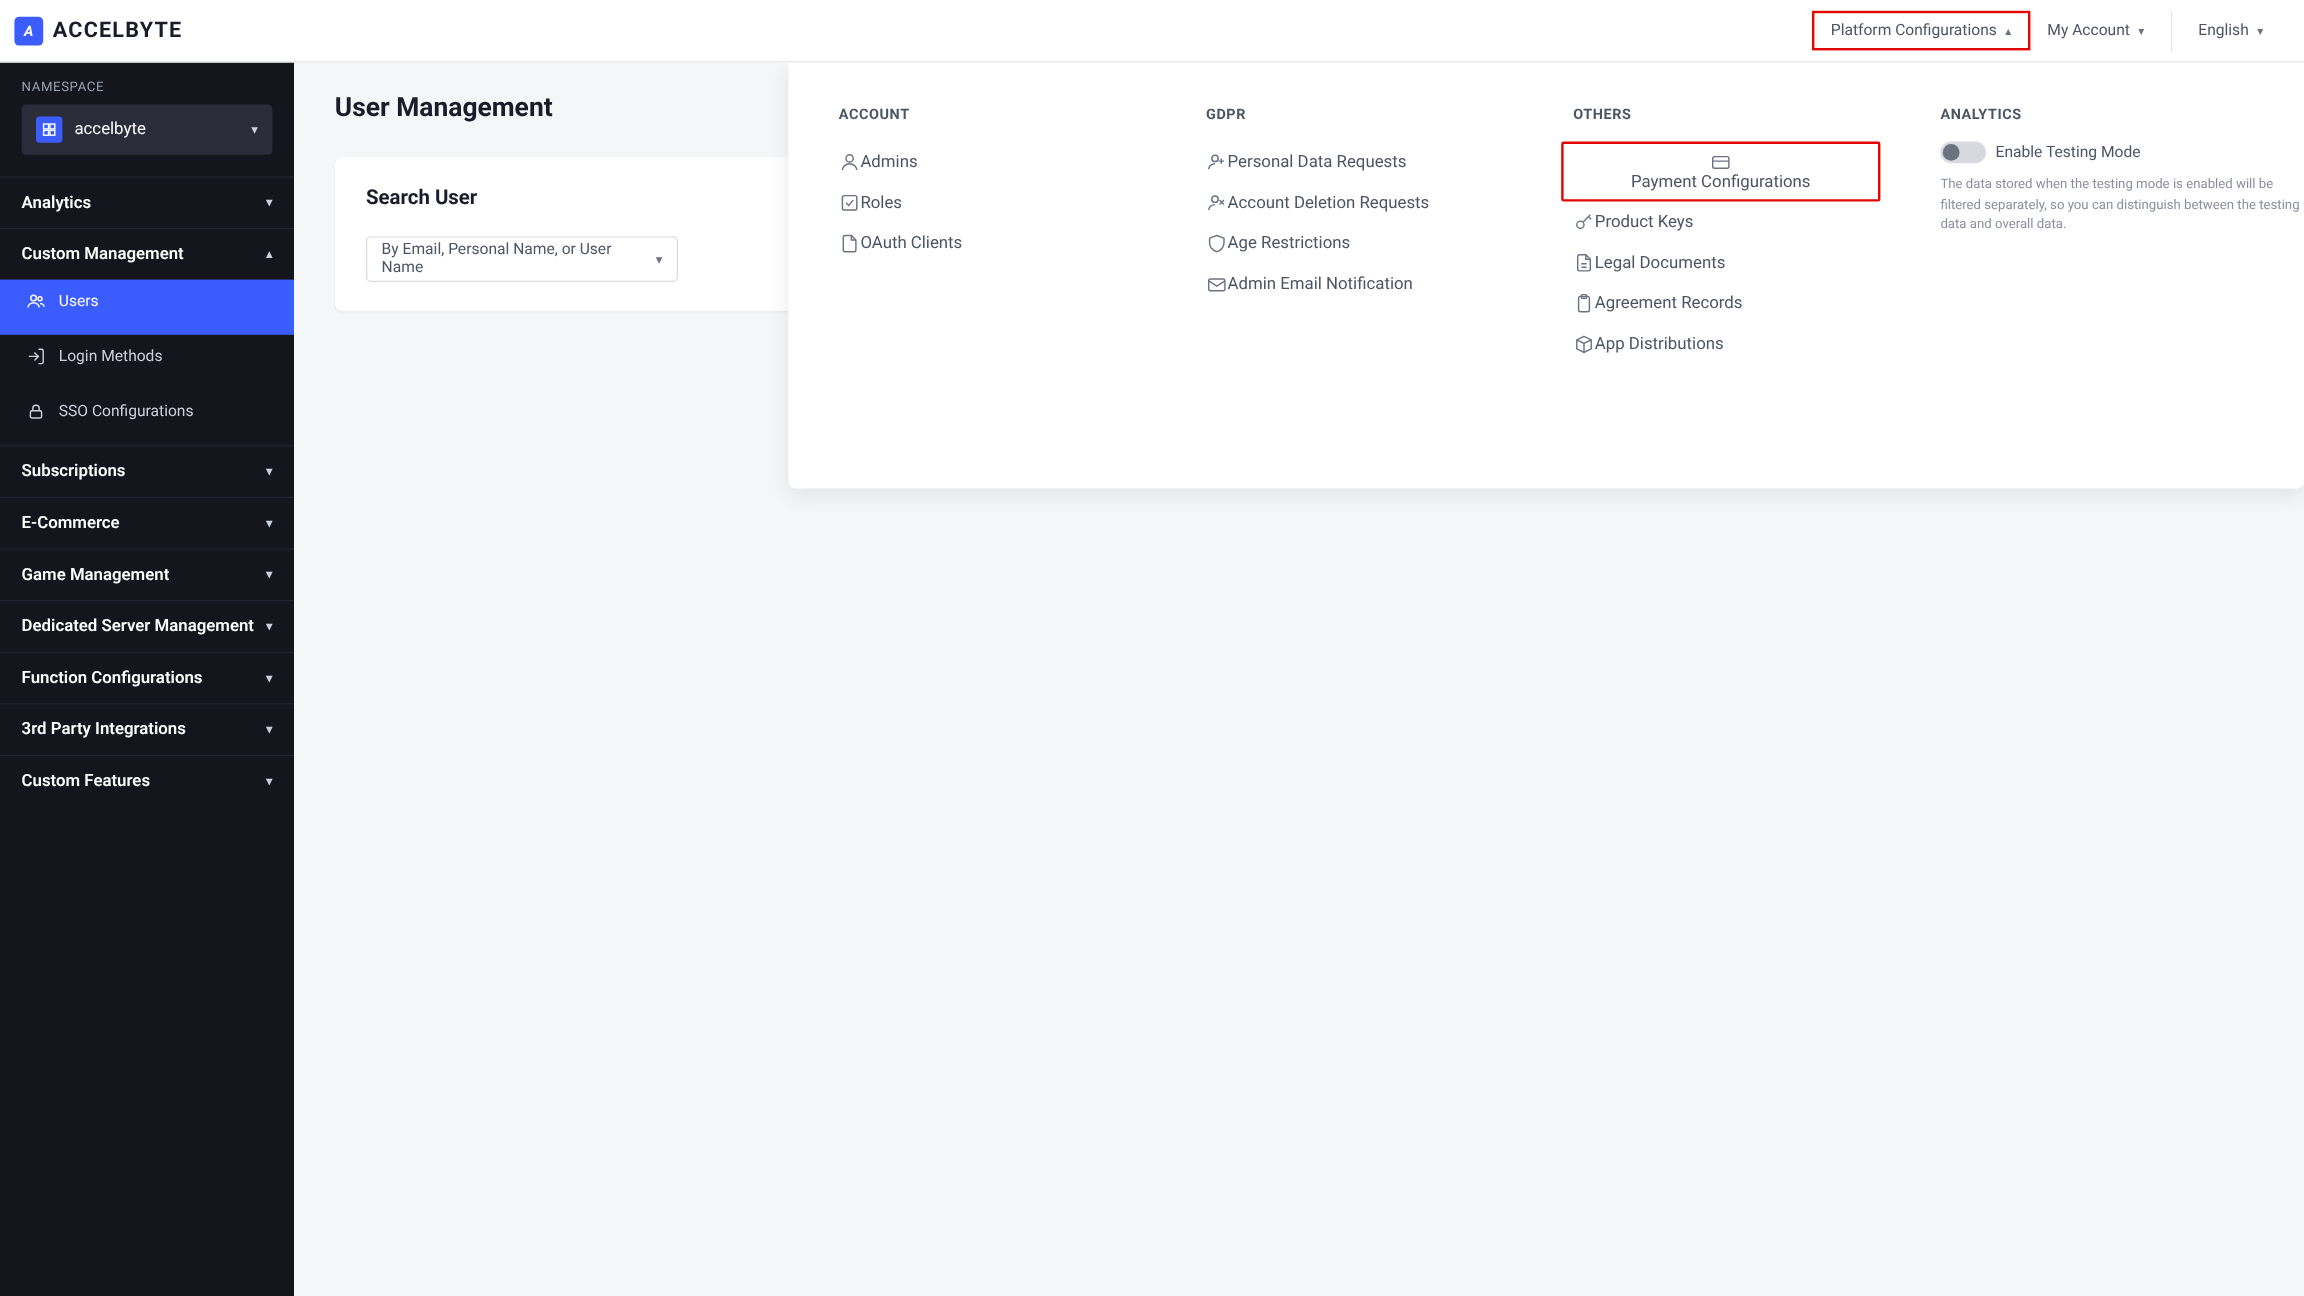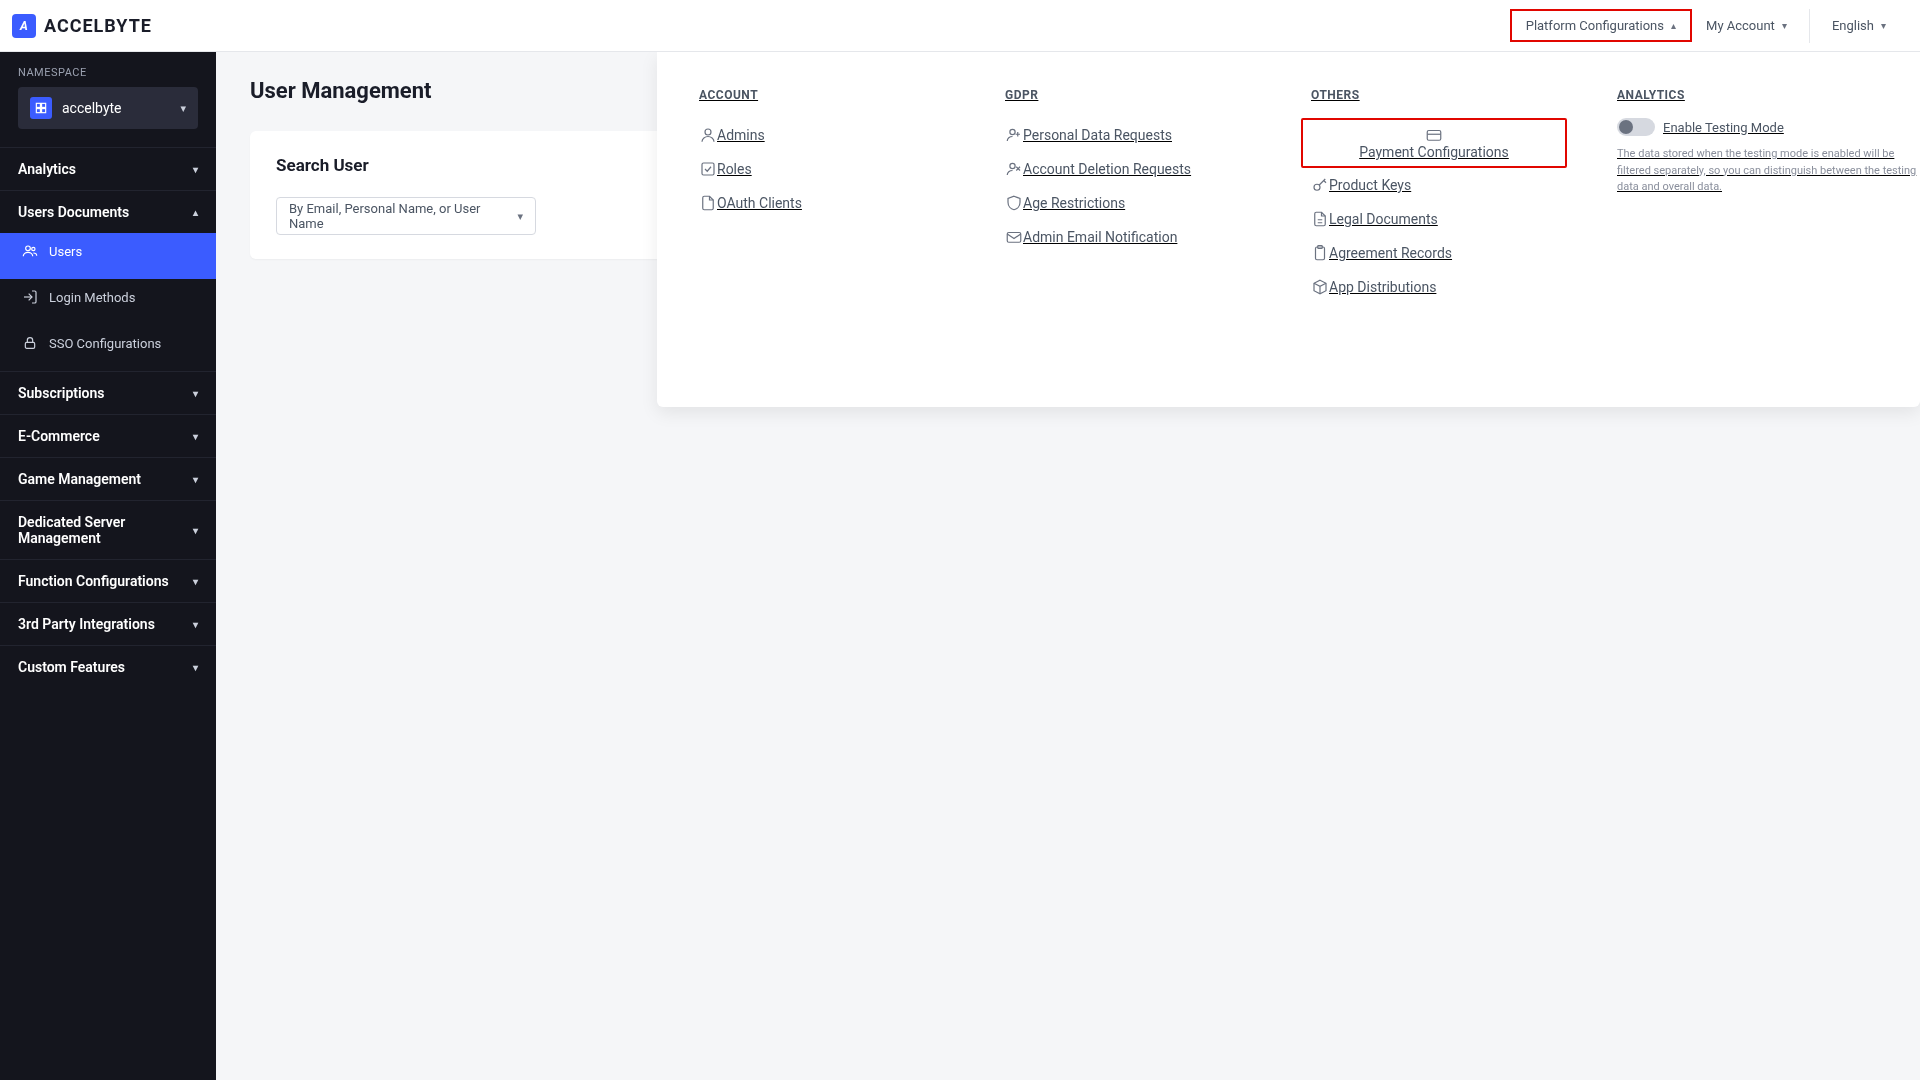--- a/index.html
+++ b/index.html
@@ -11,21 +11,21 @@
 .brand-logo { width:24px; height:24px; background:#3b5cff; border-radius:4px; display:flex; align-items:center; justify-content:center; color:#fff; font-weight:700; font-size:12px; font-style:italic; }
 .brand-text { font-weight:700; letter-spacing:1px; font-size:18px; color:#1a1d29; }
 .header-right { display:flex; align-items:center; }
 .hdr-item { display:flex; align-items:center; gap:7px; padding:7px 14px; font-size:13px; color:#4b5563; cursor:pointer; }
 .hdr-item.box { border:2px solid #e10600; padding:7px 14px; }
 .hdr-item .chev { font-size:10px; color:#6b7280; }
 .hdr-sep { width:1px; height:34px; background:#e5e7eb; margin:0 8px; }
 
 
 .layout { display:flex; height:calc(100% - 52px); }
-.sidebar { width:216px; background:#14151d; color:#fff; display:flex; flex-direction:column; padding-top:14px; }
+.sidebar { width:245px; background:#14151d; color:#fff; display:flex; flex-direction:column; padding-top:14px; }
 .ns-label { font-size:11px; letter-spacing:0.5px; color:#9aa0af; padding:0 18px 8px; }
 .ns-select { margin:0 18px 18px; background:#2a2c3a; border-radius:4px; height:42px; display:flex; align-items:center; padding:0 12px; gap:10px; cursor:pointer; }
 .ns-icon { width:22px; height:22px; background:#3b5cff; border-radius:3px; display:flex; align-items:center; justify-content:center; }
 .ns-icon svg { width:14px; height:14px; stroke:#fff; fill:none; stroke-width:2; }
 .ns-name { flex:1; font-size:14px; }
 .ns-select .chev { font-size:11px; color:#cbd0dc; }
 
 .nav-group { display:flex; align-items:center; justify-content:space-between; padding:13px 18px; font-size:14px; font-weight:600; cursor:pointer; border-top:1px solid #22242f; }
 .nav-group:first-of-type { border-top:1px solid #22242f; }
 .nav-group .chev { font-size:10px; color:#cbd0dc; }
@@ -35,21 +35,21 @@
 
 
 .main { flex:1; padding:26px 34px; position:relative; }
 .page-title { font-size:22px; font-weight:700; color:#1a1d29; margin-bottom:28px; }
 .card { background:#fff; border-radius:6px; padding:24px 26px; width:100%; box-shadow:0 1px 2px rgba(0,0,0,0.04); }
 .card h2 { font-size:17px; font-weight:700; color:#1a1d29; margin-bottom:22px; }
 .search-select { width:260px; height:38px; border:1px solid #d6d9e0; border-radius:4px; display:flex; align-items:center; justify-content:space-between; padding:0 12px; font-size:13px; color:#4b5563; cursor:pointer; }
 .search-select .chev { font-size:11px; color:#6b7280; }
 
 
-.panel { position:absolute; top:0; right:0; background:#fff; width:1263px; min-height:355px; box-shadow:0 6px 18px rgba(0,0,0,0.08); border-radius:0 0 6px 6px; padding:36px 60px 36px 42px; display:flex; gap:0;text-decoration:underline; }
+.panel { position:absolute; top:0; right:0; background:#fff; width:1263px; min-height:355px; box-shadow:0 6px 18px rgba(0,0,0,0.08); border-radius:0 0 6px 6px; padding:36px 60px 36px 42px; display:flex; gap:0; }
 .panel-col { flex:0 0 306px; }
 .panel-col.analytics { flex:0 0 300px; }
 .panel-head { font-size:12px; font-weight:700; letter-spacing:0.5px; color:#4b5563; margin-bottom:16px; }
 .panel-item { display:flex; align-items:center; padding:8px 0; font-size:14px; color:#4b5563; cursor:pointer; }
 .panel-item svg { width:18px; height:18px; stroke:#6b7280; fill:none; stroke-width:1.6; flex-shrink:0; }
 .panel-item.hl { border:2px solid #e10600; padding:6px 8px; margin-left:-10px; margin-right:50px; border-radius:2px;flex-direction:column; }
 .toggle-row { display:flex; align-items:center; gap:8px; margin-bottom:10px; }
 .toggle { width:38px; height:18px; background:#d6d9e0; border-radius:10px; position:relative; cursor:pointer; }
 .toggle::after { content:""; position:absolute; left:2px; top:2px; width:14px; height:14px; background:#6b7280; border-radius:50%; }
 .toggle-label { font-size:13px; color:#4b5563; }
@@ -102,21 +102,21 @@
       <span class="ns-name">accelbyte</span>
       <span class="chev chev-down"></span>
     </div>
 
     <div class="nav-group">
       <span>Analytics</span>
       <span class="chev chev-down"></span>
     </div>
 
     <div class="nav-group">
-      <span>Users Documents</span>
+      <span>Custom Management</span>
       <span class="chev chev-up"></span>
     </div>
     <div class="sub-item active">
       <svg viewBox="0 0 24 24">
           <circle cx="9" cy="8" r="3.5"></circle>
           <path d="M2 20c0-3.3 3.1-6 7-6s7 2.7 7 6"></path>
           <circle cx="17" cy="9" r="2.5"></circle>
           <path d="M22 19c0-2.1-2-4-5-4"></path>
         </svg>
       <span>Users</span>

